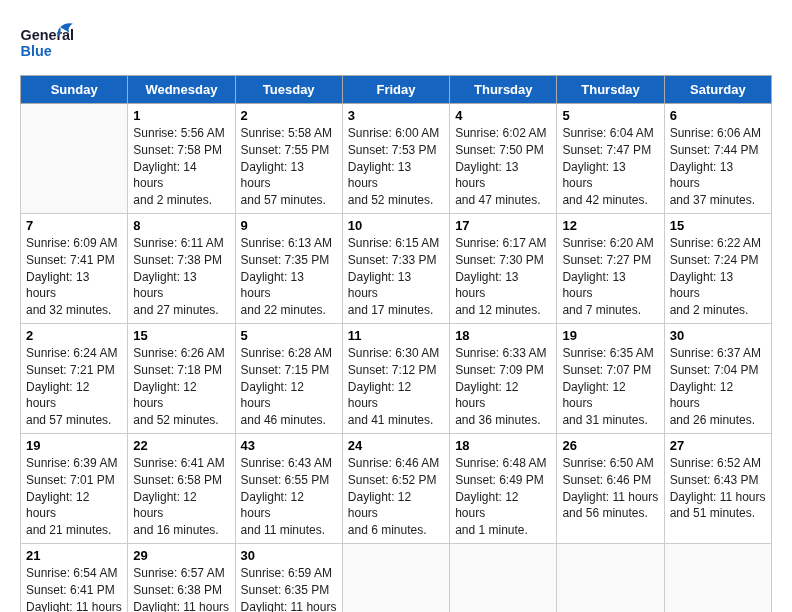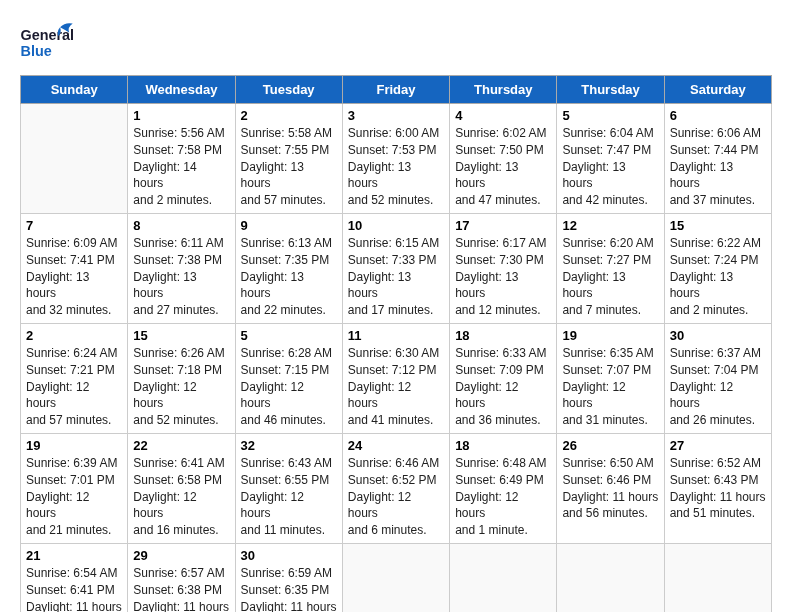--- a/index.html
+++ b/index.html
@@ -198,21 +198,21 @@
       <tr>
         <td>
           <span class="day-number">19</span>
           <div class="day-info">Sunrise: 6:39 AM<br>Sunset: 7:01 PM<br>Daylight: 12 hours<br>and 21 minutes.</div>
         </td>
         <td>
           <span class="day-number">22</span>
           <div class="day-info">Sunrise: 6:41 AM<br>Sunset: 6:58 PM<br>Daylight: 12 hours<br>and 16 minutes.</div>
         </td>
         <td>
-          <span class="day-number">32</span>
+          <span class="day-number">43</span>
           <div class="day-info">Sunrise: 6:43 AM<br>Sunset: 6:55 PM<br>Daylight: 12 hours<br>and 11 minutes.</div>
         </td>
         <td>
           <span class="day-number">24</span>
           <div class="day-info">Sunrise: 6:46 AM<br>Sunset: 6:52 PM<br>Daylight: 12 hours<br>and 6 minutes.</div>
         </td>
         <td>
           <span class="day-number">18</span>
           <div class="day-info">Sunrise: 6:48 AM<br>Sunset: 6:49 PM<br>Daylight: 12 hours<br>and 1 minute.</div>
         </td>

